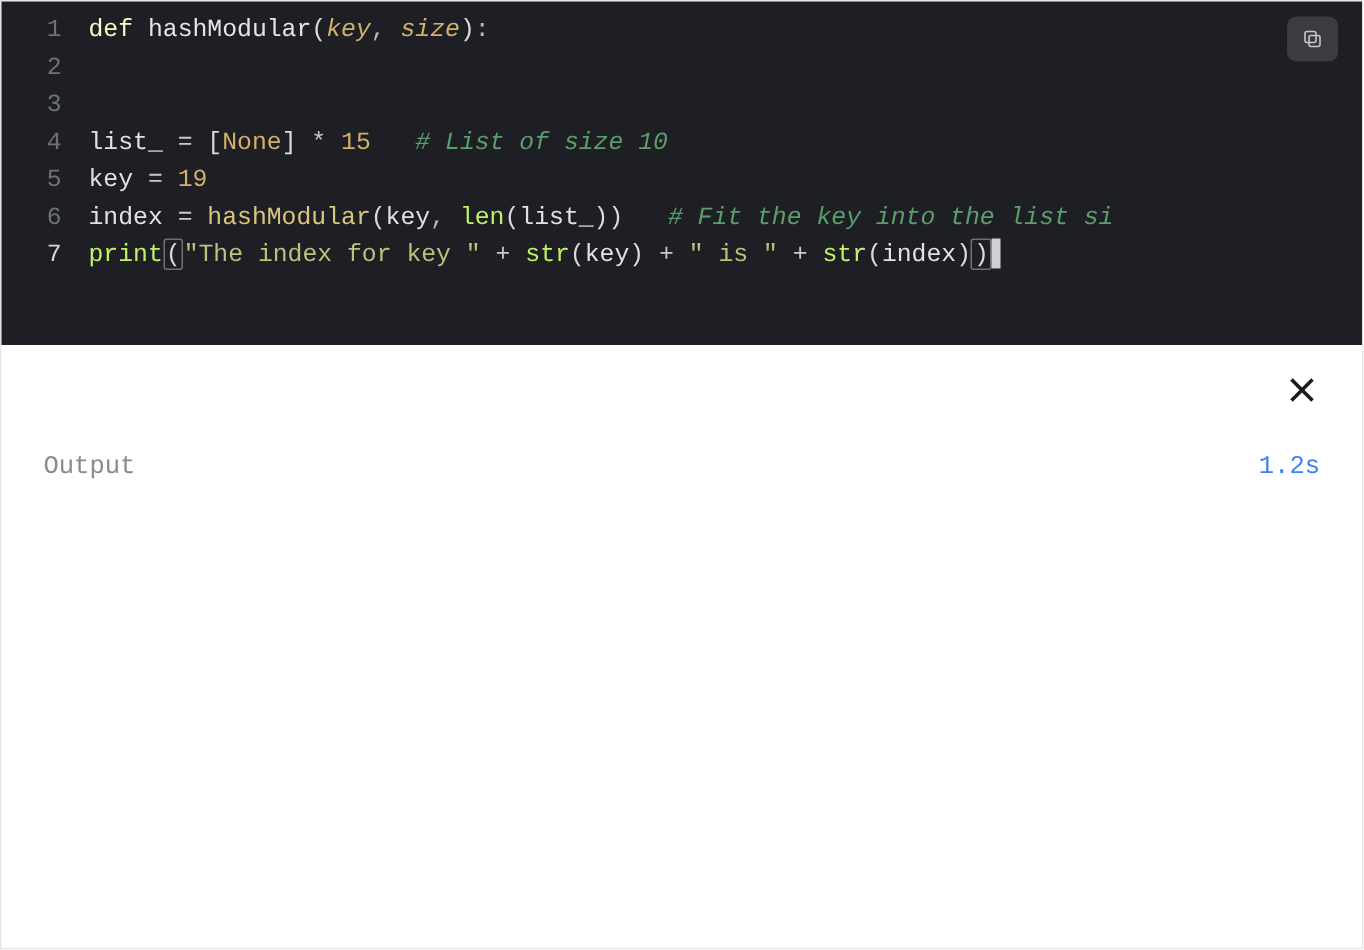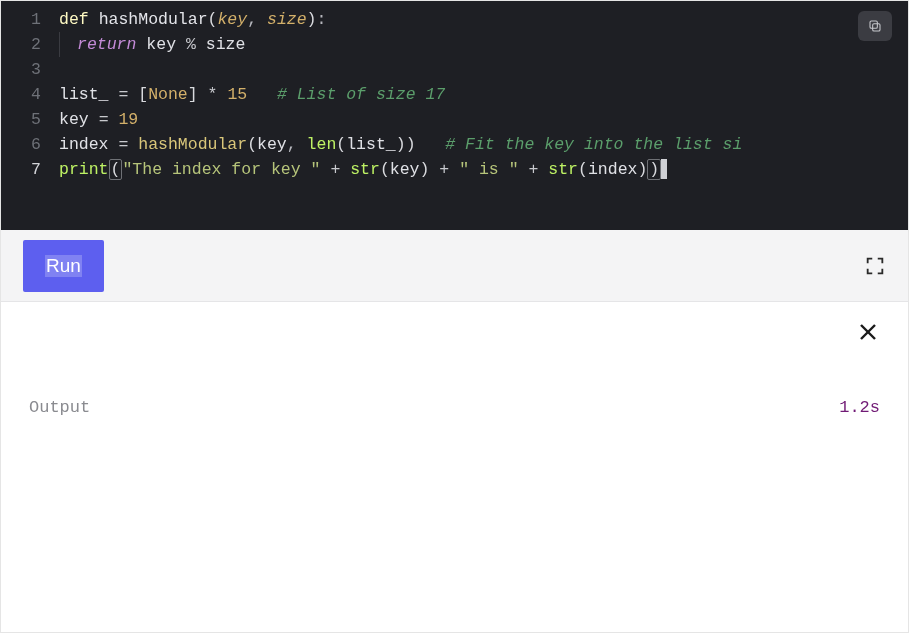--- a/index.html
+++ b/index.html
@@ -152,22 +152,21 @@
     gap: 36px;
   }
   .output-label {
     font-family: "SFMono-Regular", Consolas, "Liberation Mono", Menlo, monospace;
     font-size: 17px;
     color: #8a8b90;
   }
   .output-time {
     font-family: "SFMono-Regular", Consolas, "Liberation Mono", Menlo, monospace;
     font-size: 17px;
-    color: #701a75;
-    margin-top: 24px;
+    color: #3b82f6;
   }
   .output-box {
     background: #f4f4f5;
     border-radius: 4px;
     padding: 16px 18px;
     font-family: "SFMono-Regular", Consolas, "Liberation Mono", Menlo, monospace;
     font-size: 17px;
     color: #1d1d1f;
   }
 </style>
@@ -185,63 +184,49 @@
       </svg>
     </div>
 
     <div class="code-line">
       <div class="gutter">1</div>
       <div class="code-content"><span class="k-def">def</span> <span class="fn-name">hashModular</span><span class="paren">(</span><span class="param">key</span><span class="punc">, </span><span class="param">size</span><span class="paren">)</span><span class="punc">:</span></div>
     </div>
 
     <div class="code-line">
       <div class="gutter">2</div>
-      <div class="code-content"><span class="indent-guide"></span><span class="k-return">return</span> <span class="ident">key</span> <span class="op">%</span> <span class="ident">size</span></div>
     </div>
 
     <div class="code-line">
       <div class="gutter">3</div>
       <div class="code-content"> </div>
     </div>
 
     <div class="code-line">
       <div class="gutter">4</div>
-      <div class="code-content"><span class="ident">list_</span> <span class="op">=</span> <span class="paren">[</span><span class="none">None</span><span class="paren">]</span> <span class="op">*</span> <span class="num">15</span>   <span class="comment"># List of size 17</span></div>
+      <div class="code-content"><span class="ident">list_</span> <span class="op">=</span> <span class="paren">[</span><span class="none">None</span><span class="paren">]</span> <span class="op">*</span> <span class="num">15</span>   <span class="comment"># List of size 10</span></div>
     </div>
 
     <div class="code-line">
       <div class="gutter">5</div>
       <div class="code-content"><span class="ident">key</span> <span class="op">=</span> <span class="num">19</span></div>
     </div>
 
     <div class="code-line">
       <div class="gutter">6</div>
       <div class="code-content"><span class="ident">index</span> <span class="op">=</span> <span class="call">hashModular</span><span class="paren">(</span><span class="ident">key</span><span class="punc">, </span><span class="builtin">len</span><span class="paren">(</span><span class="ident">list_</span><span class="paren">))</span>   <span class="comment"># Fit the key into the list si</span></div>
     </div>
 
     <div class="code-line">
       <div class="gutter active">7</div>
       <div class="code-content"><span class="builtin">print</span><span class="paren bracket-box">(</span><span class="str">"The index for key "</span> <span class="op">+</span> <span class="builtin">str</span><span class="paren">(</span><span class="ident">key</span><span class="paren">)</span> <span class="op">+</span> <span class="str">" is "</span> <span class="op">+</span> <span class="builtin">str</span><span class="paren">(</span><span class="ident">index</span><span class="paren">)</span><span class="paren bracket-box">)</span><span class="cursor"></span></div>
     </div>
 
   </div>
 
-  <div class="toolbar">
-    <button class="run-btn">
-      <span class="sel">Run</span>
-    </button>
-    <div class="fullscreen-btn">
-      <svg viewBox="0 0 24 24">
-        <path d="M4 9V4h5"></path>
-        <path d="M20 9V4h-5"></path>
-        <path d="M4 15v5h5"></path>
-        <path d="M20 15v5h-5"></path>
-      </svg>
-    </div>
-  </div>
 
   <div class="output-area">
     <div class="close-btn">
       <svg viewBox="0 0 24 24">
         <path d="M5 5 L19 19"></path>
         <path d="M19 5 L5 19"></path>
       </svg>
     </div>
     <div class="output-header">
       <div class="output-label">Output</div>

